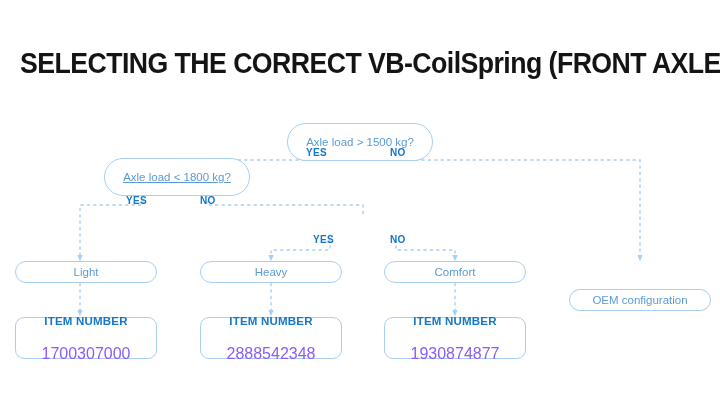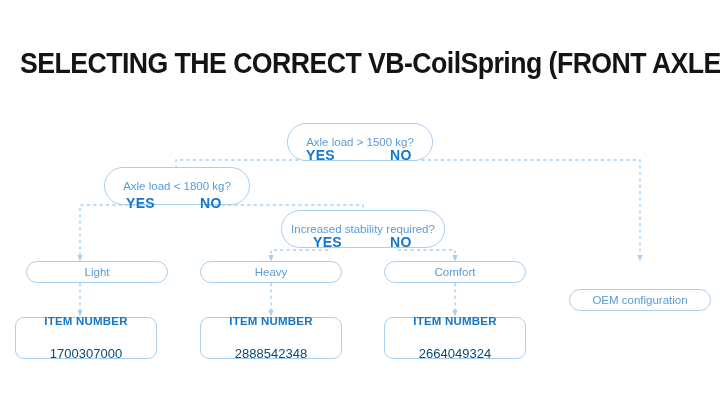--- a/index.html
+++ b/index.html
@@ -78,29 +78,29 @@
     gap: 19px;
   }
   .item .item-title {
     font-size: 11.5px;
     font-weight: bold;
     color: #1577c8;
     letter-spacing: 0.2px;
     line-height: 13px;
   }
   .item .item-num {
-    font-size: 13px;
-    color: #0c4a6e;
+    font-size: 16px;
+    color: #8b5cf6;
     line-height: 14px;
   }
 
   
   .branch {
     position: absolute;
-    font-size: 14px;
+    font-size: 10px;
     font-weight: bold;
     color: #1577c8;
     letter-spacing: 0.3px;
     white-space: nowrap;
   }
 </style>
 </head>
 <body>
 
 <div id="page">
@@ -132,33 +132,30 @@
       <path d="M 455 283 L 455 313" marker-end="url(#arrow)"></path>
     </g>
   </svg>
 
   <div class="node decision" style="left:287px; top:123px; width:146px;">
     <span>Axle load &gt; 1500 kg?</span>
   </div>
   <div class="branch" style="left:306px; top:147px;">YES</div>
   <div class="branch" style="left:390px; top:147px;">NO</div>
 
-  <div class="node decision" style="left:104px; top:167px; width:146px;">
+  <div class="node decision" style="left:104px; top:158px; width:146px;text-decoration:underline;">
     <span>Axle load &lt; 1800 kg?</span>
   </div>
   <div class="branch" style="left:126px; top:195px;">YES</div>
   <div class="branch" style="left:200px; top:195px;">NO</div>
 
-  <div class="node decision" style="left:281px; top:210px; width:164px;">
-    <span>Increased stability required?</span>
-  </div>
   <div class="branch" style="left:313px; top:234px;">YES</div>
   <div class="branch" style="left:390px; top:234px;">NO</div>
 
-  <div class="node pill" style="left:26px; top:261px; width:142px;align-items:center;">
+  <div class="node pill" style="left:15px; top:261px; width:142px;align-items:center;">
     <span>Light</span>
   </div>
 
   <div class="node pill" style="left:384px; top:261px; width:142px;">
     <span>Comfort</span>
   </div>
 
   <div class="node pill" style="left:200px; top:261px; width:142px;">
     <span>Heavy</span>
   </div>
@@ -172,16 +169,16 @@
     <span class="item-num">1700307000</span>
   </div>
 
   <div class="node item" style="left:200px; top:317px; width:142px;">
     <span class="item-title">ITEM NUMBER</span>
     <span class="item-num">2888542348</span>
   </div>
 
   <div class="node item" style="left:384px; top:317px; width:142px;">
     <span class="item-title">ITEM NUMBER</span>
-    <span class="item-num">2664049324</span>
+    <span class="item-num">1930874877</span>
   </div>
 
 </div>
 
 </body></html>

